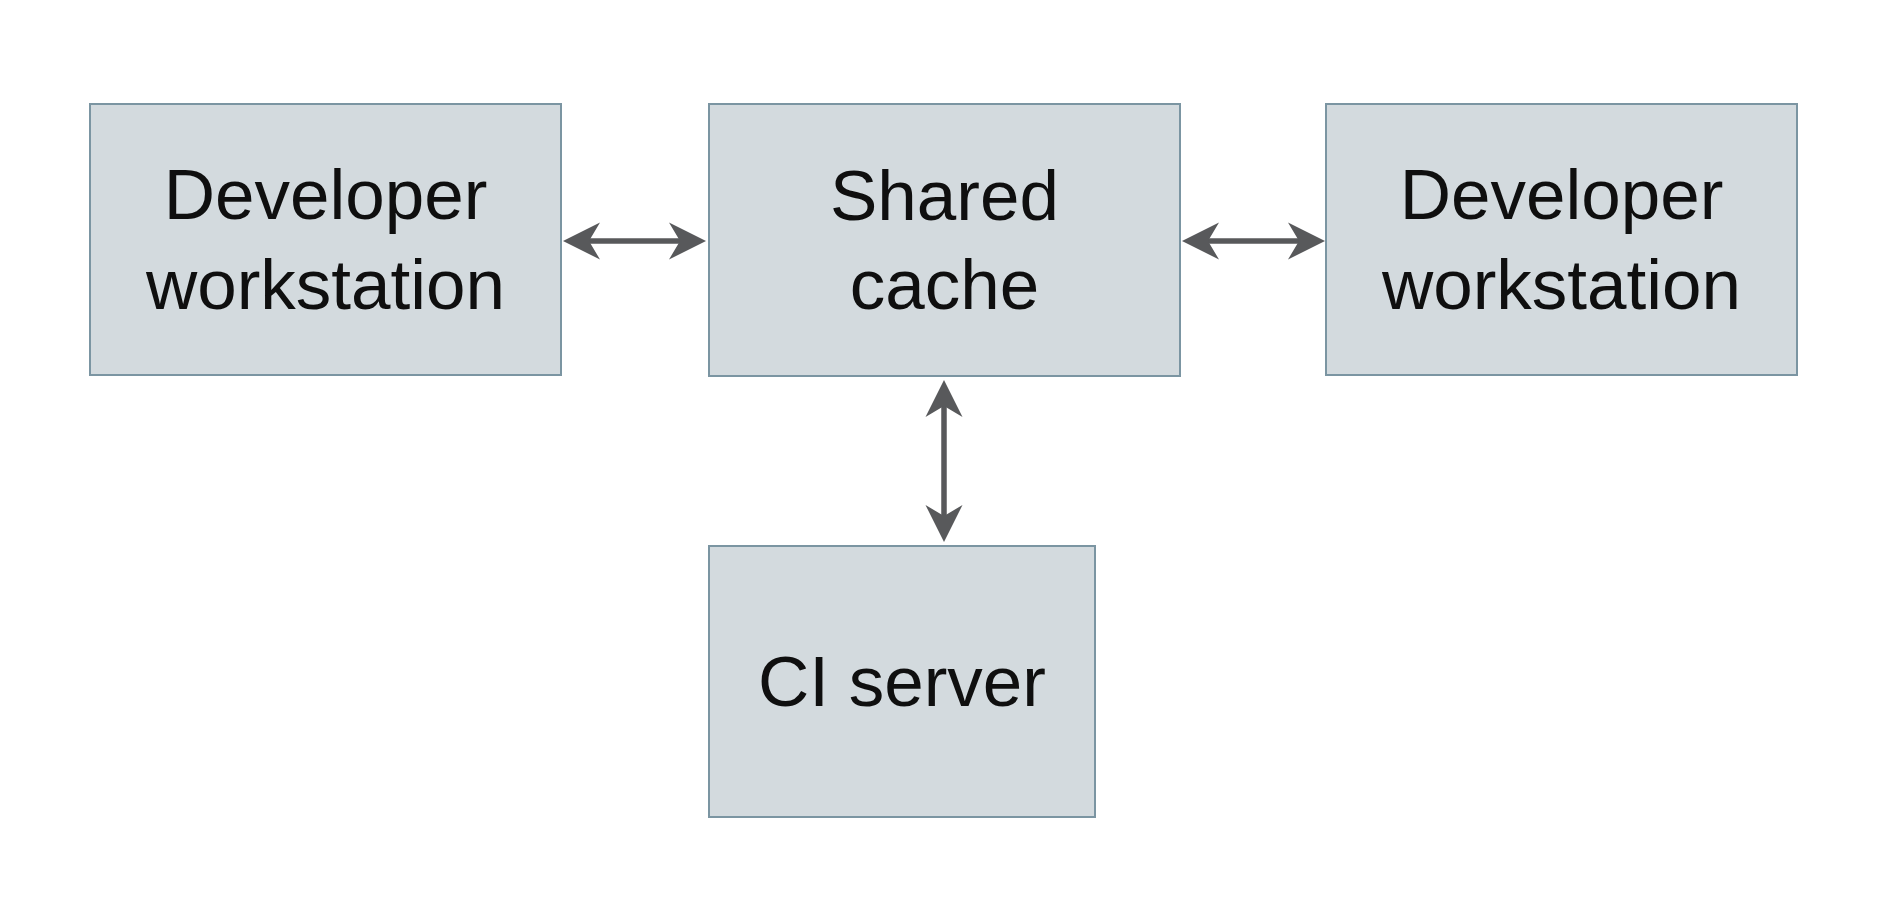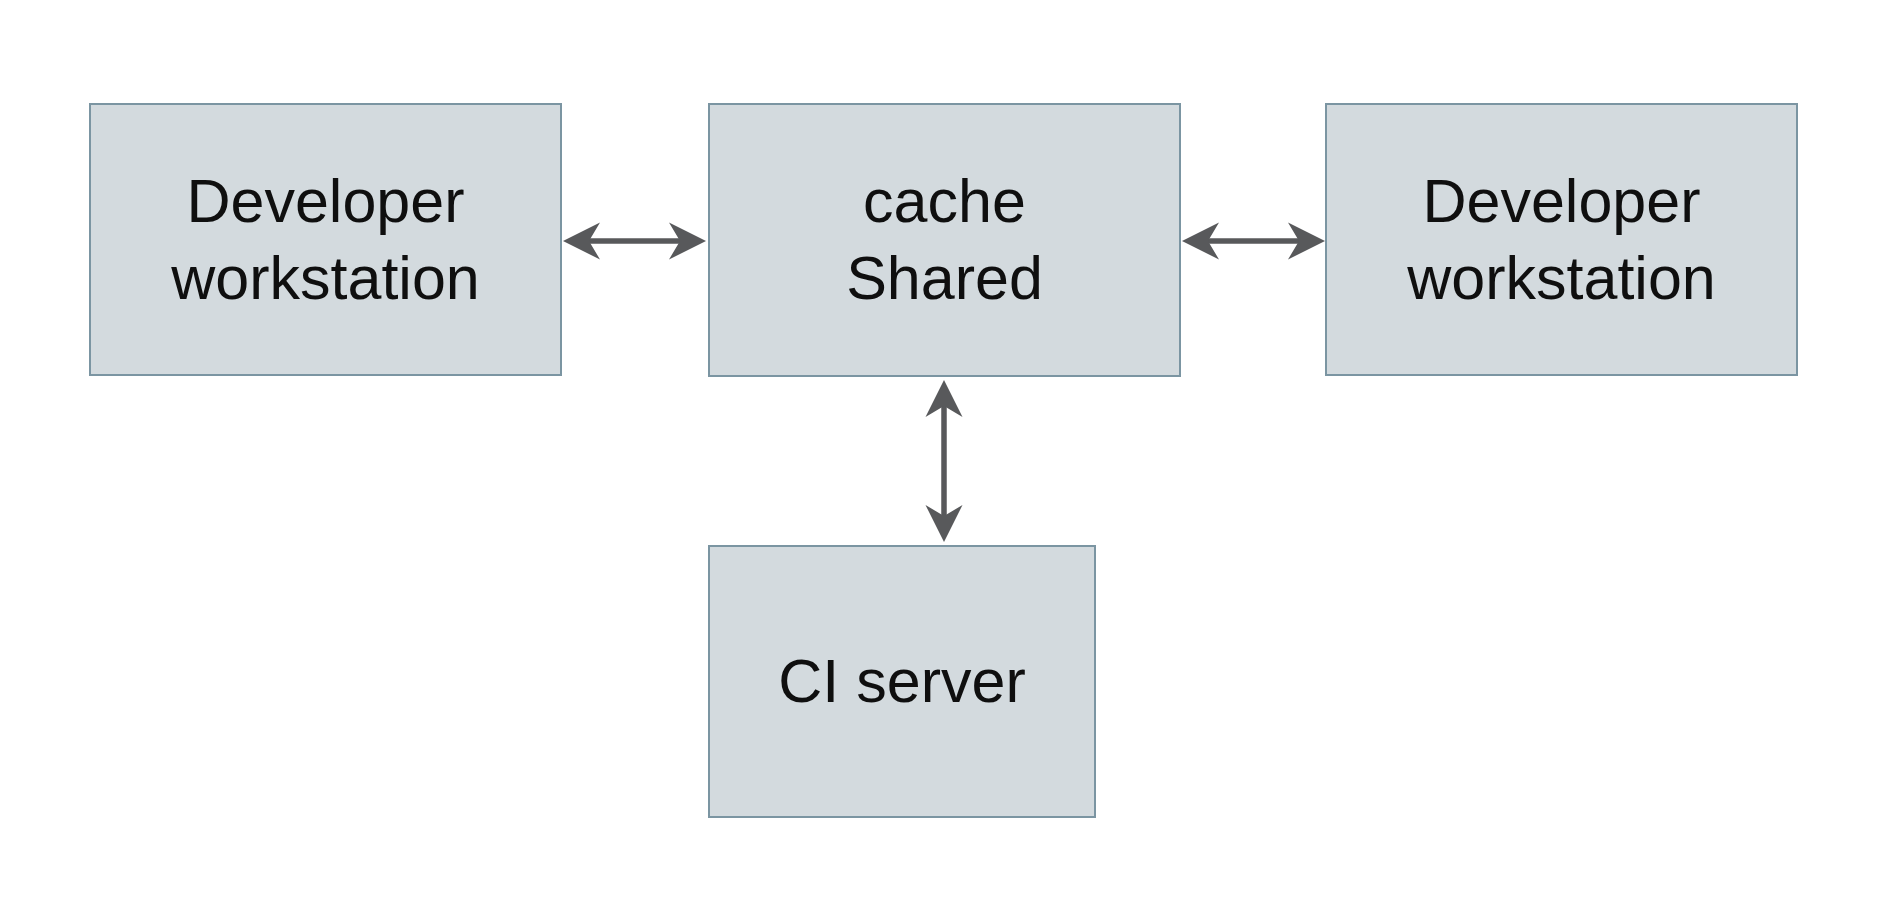--- a/index.html
+++ b/index.html
@@ -17,21 +17,21 @@
     position:absolute;
     background:var(--node-fill);
     border:2px solid var(--node-border);
     display:flex;
     align-items:center;
     justify-content:center;
     text-align:center;
   }
   .node-label{
     color:var(--text);
-    font-size:61px;
+    font-size:71px;
     line-height:1.26;
     letter-spacing:0px;
   }
   .node-label span{display:block;}
   .node-label span:empty{display:none;}
   #node-left  {left:89px;  top:103px; width:473px; height:273px;}
   #node-center{left:708px; top:103px; width:473px; height:274px;}
   #node-right {left:1325px;top:103px; width:473px; height:273px;}
   #node-ci    {left:708px; top:545px; width:388px; height:273px;}
   .edge{position:absolute;display:block;}
@@ -46,22 +46,22 @@
 
   <div class="node" id="node-left">
     <div class="node-label">
       <span>Developer</span>
       <span>workstation</span>
     </div>
   </div>
 
   <div class="node" id="node-center">
     <div class="node-label">
+      <span>Shared</span>
       <span>cache</span>
-      <span>Shared</span>
     </div>
   </div>
 
   <div class="node" id="node-right">
     <div class="node-label">
       <span>Developer</span>
       <span>workstation</span>
     </div>
   </div>
 

